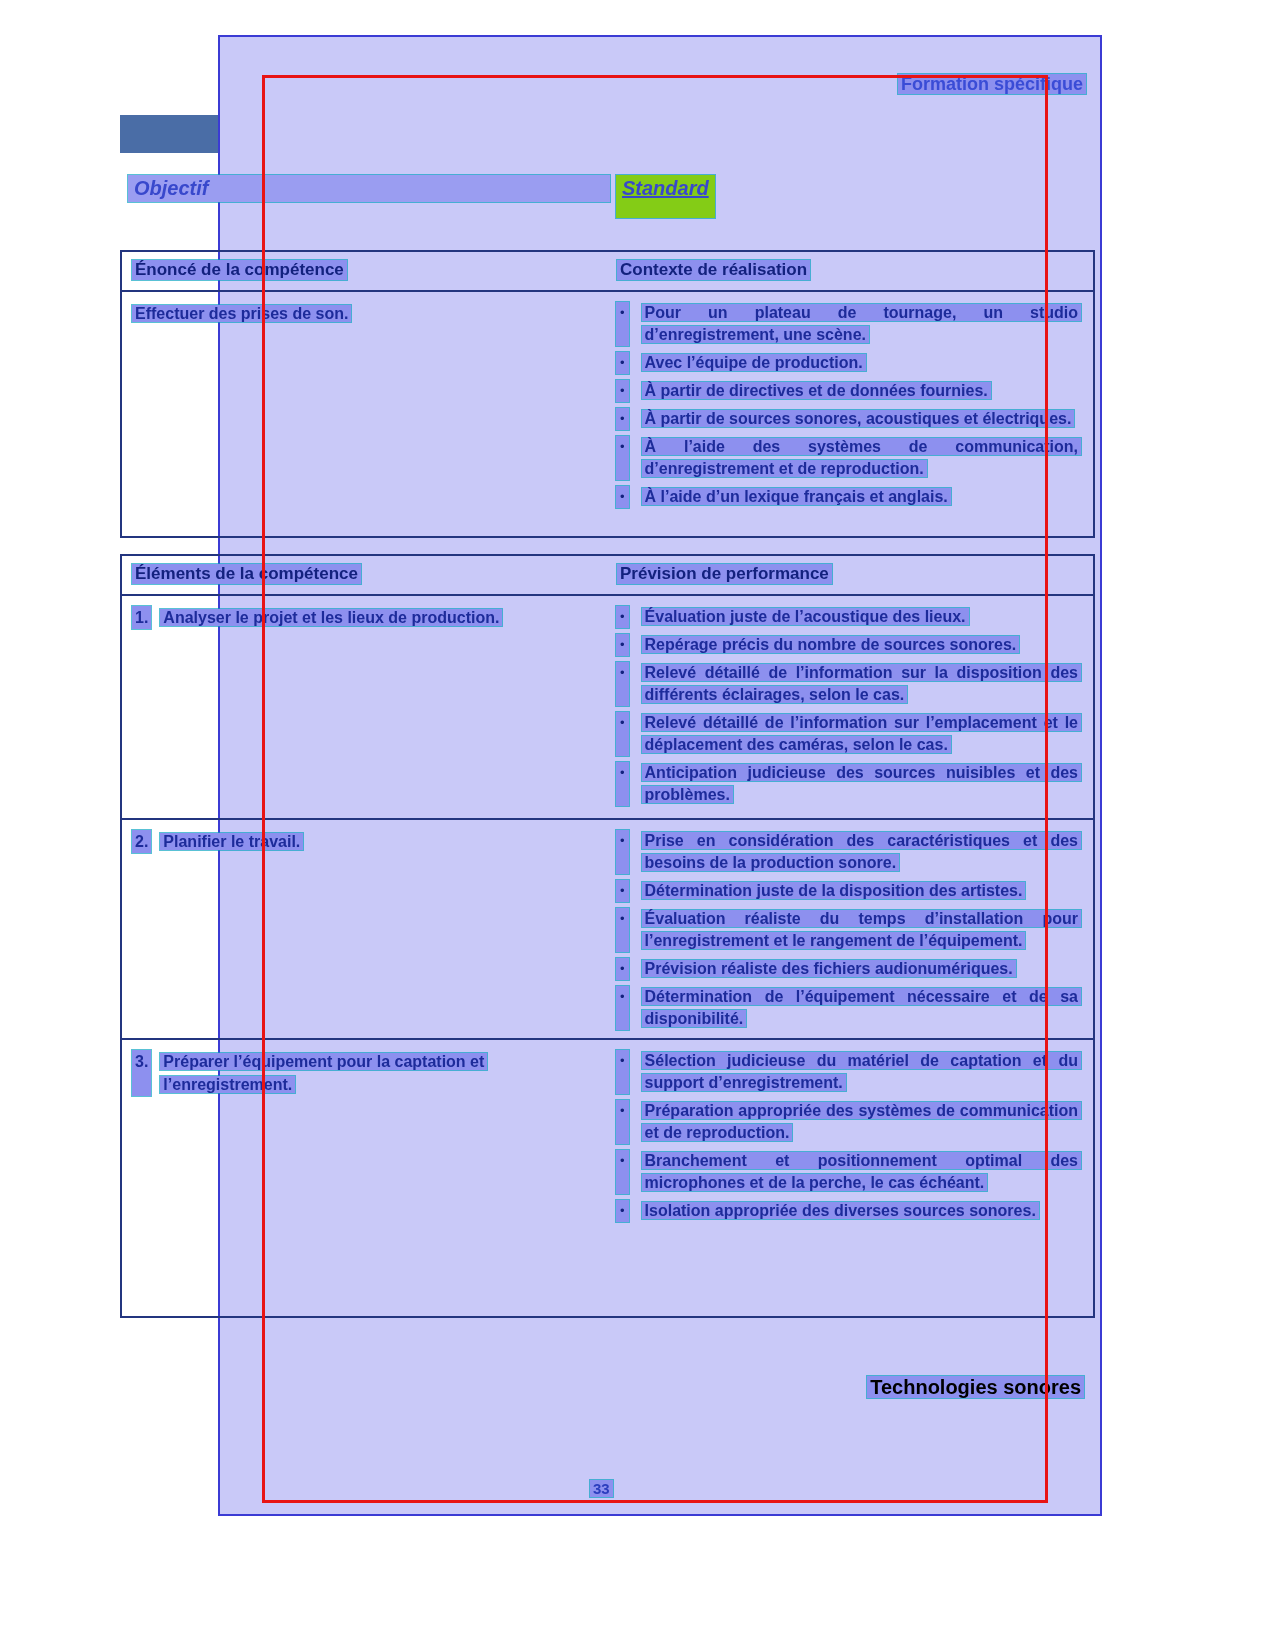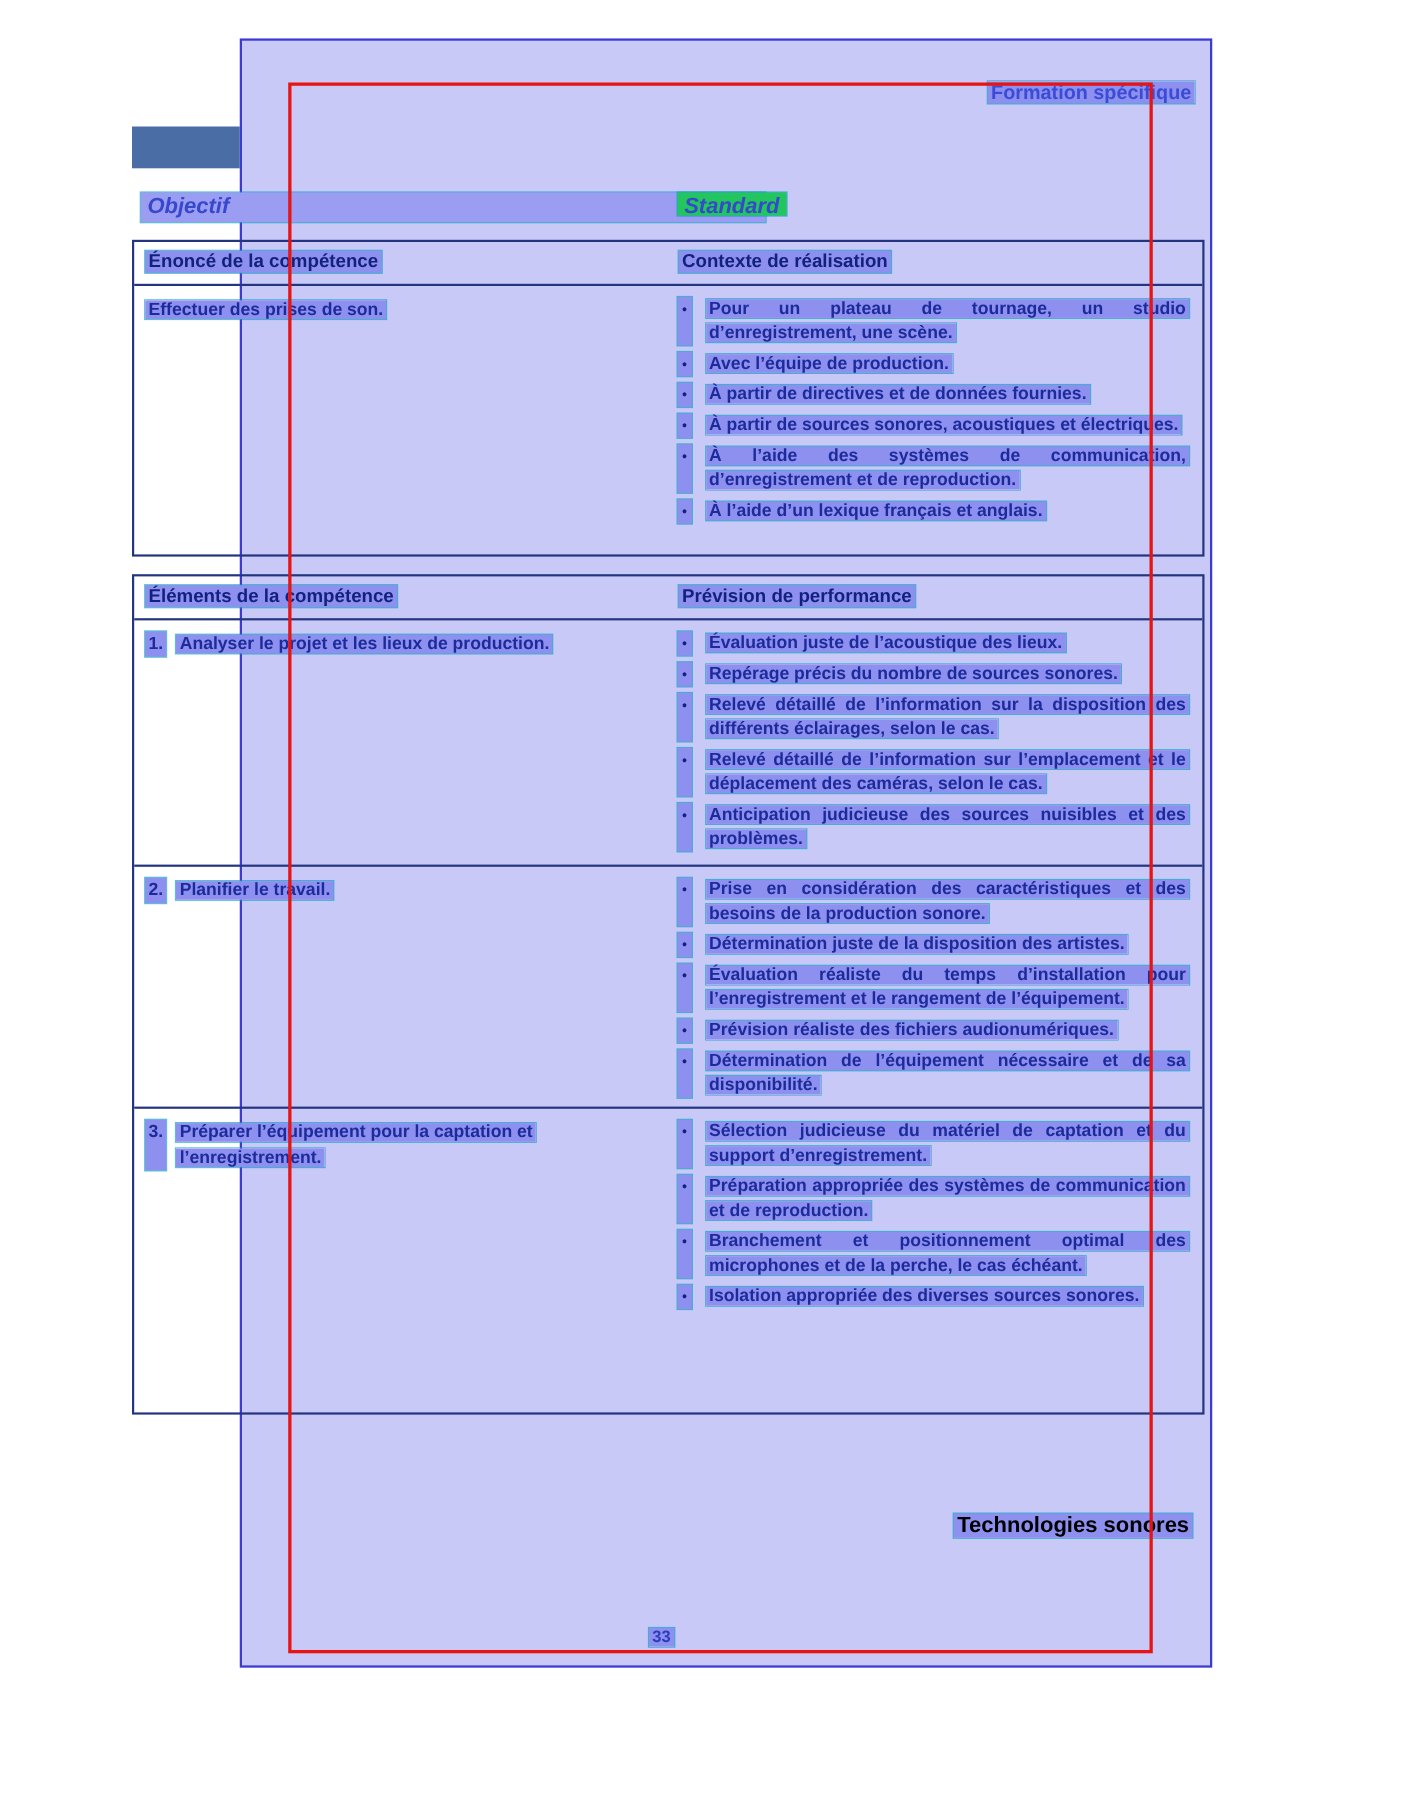--- a/index.html
+++ b/index.html
@@ -17,29 +17,29 @@
         -webkit-box-decoration-break:clone; box-decoration-break:clone; padding:0 3px;font-weight:bold; }
 
   .fs-header { position:absolute; top:74px; right:190px; font-size:18px; color:#3a4cd6; z-index:2; }
 
   .code-bar-left  { position:absolute; left:120px; top:115px; width:98px;  height:38px; background:#4a6da6; z-index:1; }
   .code-bar-right { position:absolute; left:218px; top:115px; width:877px; height:38px; background:#8289da; z-index:1;
                     display:flex; align-items:center; justify-content:flex-end; gap:12px; padding-right:14px; }
   .code-chip { font-size:17px; font-weight:bold; color:#dbeeff; background:rgba(120,140,230,0.45);
                box-shadow:0 0 0 1px #00c2c2; padding:1px 7px; }
 
-  .objectif { position:absolute; left:128px; top:175px; width:568px; height:27px; z-index:2;
+  .objectif { position:absolute; left:128px; top:175px; width:482px; height:27px; z-index:2;
               font-size:20px; font-weight:bold; font-style:italic; color:#3848cc; line-height:27px;
               background:#9a9df1; box-shadow:0 0 0 1px rgba(0,160,190,0.65); padding:0 6px; }
-  .standard { position:absolute; left:616px; top:175px; height:21px; z-index:2;
+  .standard { position:absolute; left:616px; top:175px; height:43px; z-index:2;
               font-size:20px; font-weight:bold; font-style:italic; color:#3848cc; line-height:27px;
-              background:#22c55e; box-shadow:0 0 0 1px rgba(0,160,190,0.65); padding:0 6px; }
+              background:#84cc16; box-shadow:0 0 0 1px rgba(0,160,190,0.65); padding:0 6px;text-decoration:underline; }
 
   .table { position:absolute; left:120px; width:975px; border:2px solid #23357f; z-index:2;
-           color:#1d2b9a; font-size:16px; background:transparent; }
+           color:#1d2b9a; font-size:16px; background:transparent;margin-top:32px; }
   .t1 { top:218px; height:288px; }
   .t2 { top:522px; height:764px; }
 
   .thead { position:relative; height:40px; border-bottom:2px solid #23357f;
            font-weight:bold; color:#13217e; font-size:17px; }
   .thead .h-left  { position:absolute; left:10px;  top:8px; }
   .thead .h-right { position:absolute; left:495px; top:8px; }
 
   .trow { display:flex; border-bottom:2px solid #23357f; overflow:hidden; }
   .t1 .row1 { height:244px; border-bottom:none; }

